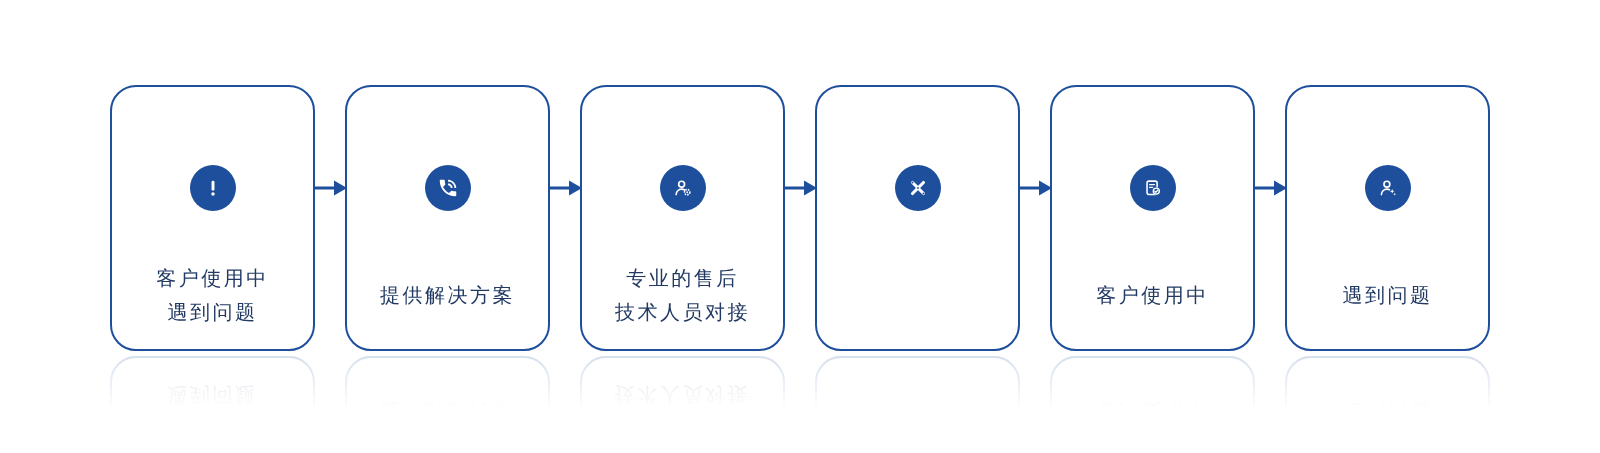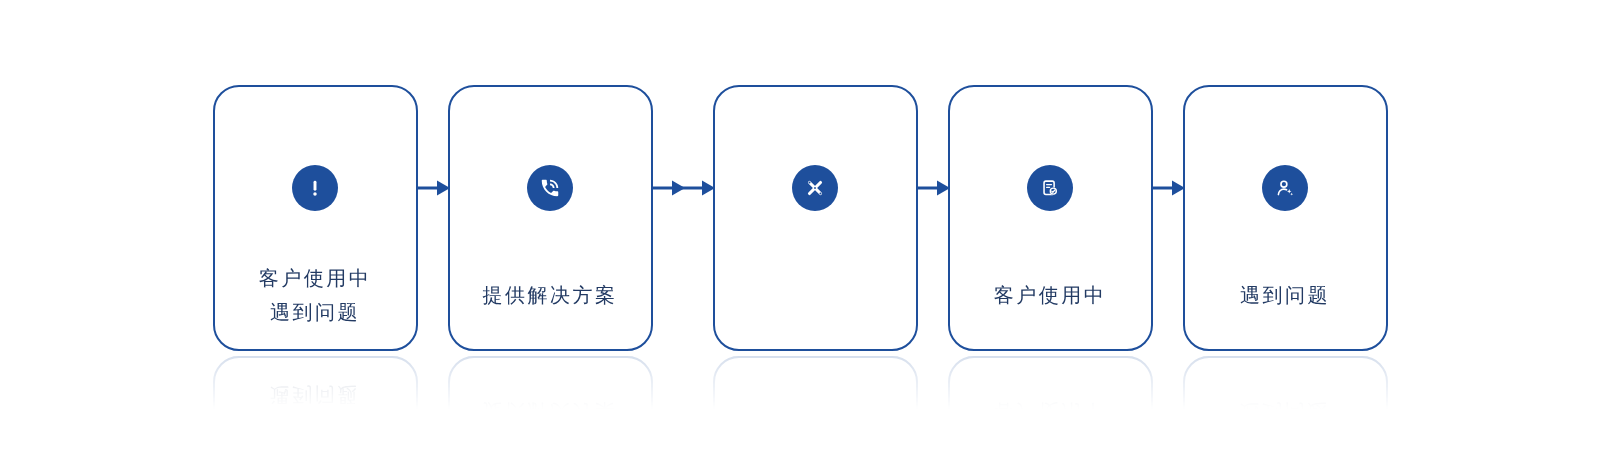--- a/index.html
+++ b/index.html
@@ -111,20 +111,34 @@
       </div>
     </div>
 
     <div class="connector">
       <svg width="34" height="20" viewBox="0 0 34 20">
         <path d="M-2 10 H22" stroke="#1e4f9c" stroke-width="3"></path>
         <polygon points="21,2.5 34,10 21,17.5" fill="#1e4f9c"></polygon>
       </svg>
     </div>
 
+    <div class="card">
+      <div class="icon-circle">
+        <svg width="22" height="22" viewBox="0 0 24 24">
+          <circle cx="10.5" cy="7.8" r="3.2" fill="none" stroke="#ffffff" stroke-width="1.8"></circle>
+          <path d="M4.5 19.2c0-3.3 2.7-6 6-6 1.25 0 2.4.38 3.35 1.02" fill="none" stroke="#ffffff" stroke-width="1.8" stroke-linecap="round"></path>
+          <circle cx="16.6" cy="16.6" r="2.9" fill="none" stroke="#ffffff" stroke-width="1.7" stroke-dasharray="1.7 1.1"></circle>
+          <circle cx="16.6" cy="16.6" r="1.0" fill="#ffffff"></circle>
+        </svg>
+      </div>
+      <div class="label">
+        <span class="line">专业的售后</span>
+        <span class="line">技术人员对接</span>
+      </div>
+    </div>
 
     <div class="connector">
       <svg width="34" height="20" viewBox="0 0 34 20">
         <path d="M-2 10 H22" stroke="#1e4f9c" stroke-width="3"></path>
         <polygon points="21,2.5 34,10 21,17.5" fill="#1e4f9c"></polygon>
       </svg>
     </div>
 
     <div class="card">
       <div class="icon-circle">

